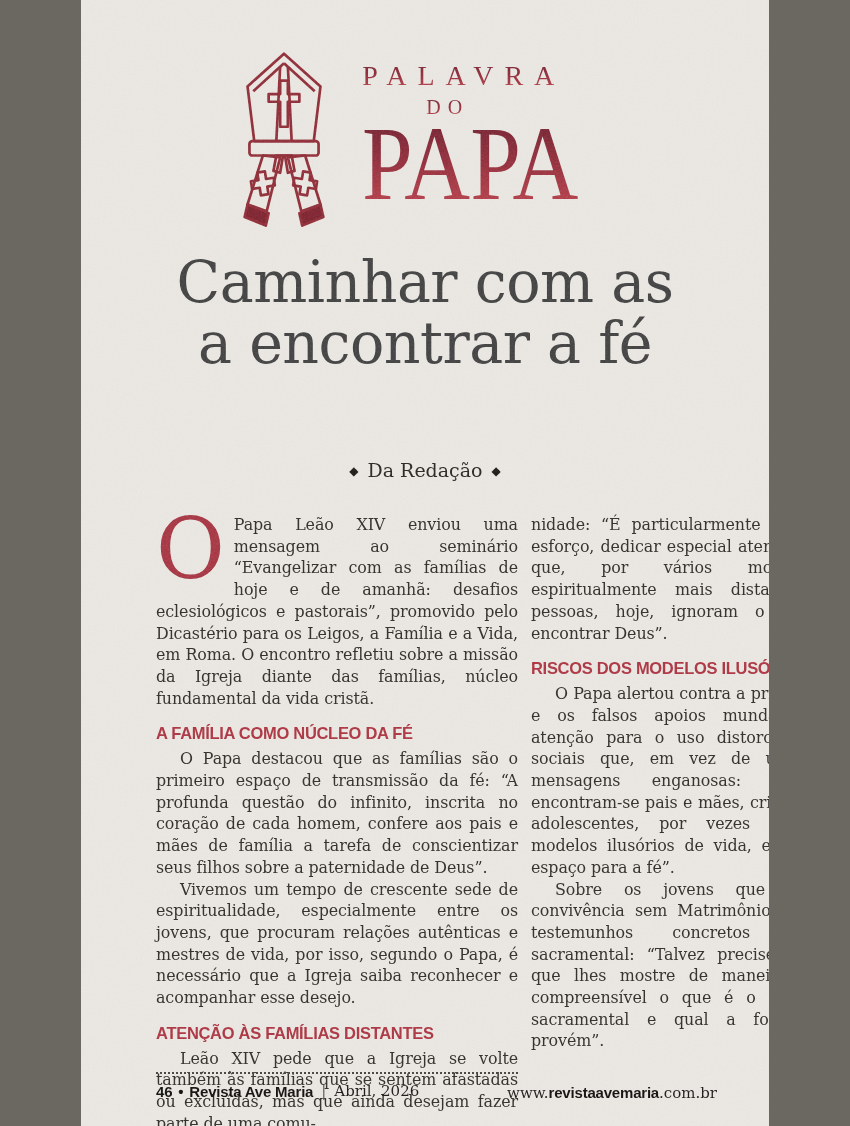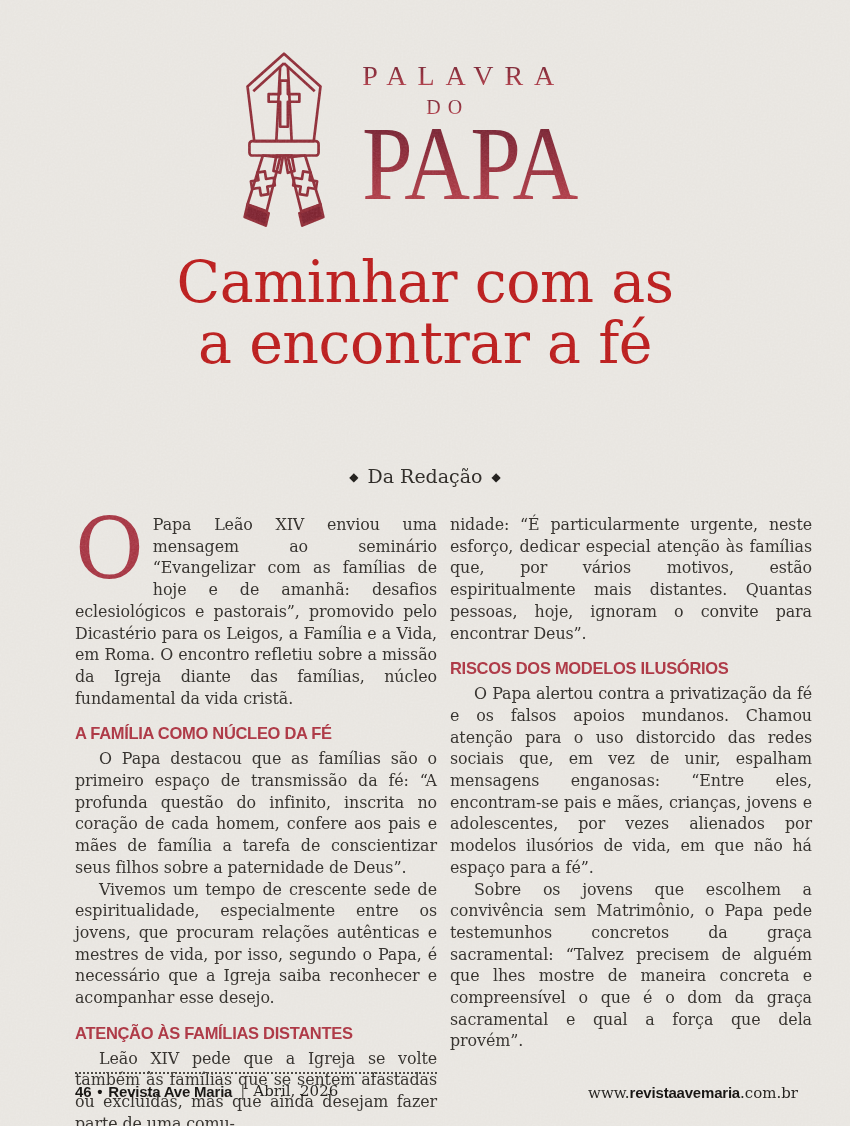--- a/index.html
+++ b/index.html
@@ -1,19 +1,19 @@
 <!DOCTYPE html>
 <html><head>
 <meta charset="utf-8">
 <style>
   html,body{margin:0;padding:0;}
   body{background:#6b6862;}
   .page{
     position:relative;
-    width:850px;height:1126px;
+    width:688px;height:1126px;
     margin:0 auto;
     background:#e8e5e0;
     overflow:hidden;
     font-family:"DejaVu Serif", serif;
     color:#302d29;
   }
   
   .grain{position:absolute;inset:0;z-index:6;pointer-events:none;mix-blend-mode:soft-light;opacity:.55;}
 
   
@@ -33,26 +33,26 @@
   }
   .mast-word-top{font-size:28px;letter-spacing:11px;line-height:1;}
   .mast-word-mid{font-size:20px;letter-spacing:7px;line-height:1;margin:7px 0 0 64px;}
   .mast-word-main{font-size:106px;line-height:.88;margin-top:0;transform:scaleX(.86);transform-origin:left top;}
 
   
   .article-title{
     position:absolute;top:252px;left:0;right:0;z-index:2;
     text-align:center;
     font-size:57px;line-height:61px;
-    color:#b91c1c;
+    color:#404040;
     letter-spacing:-.5px;
   }
   .byline{
     position:absolute;top:459px;left:0;right:0;z-index:2;
-    text-align:center;font-size:19px;color:#2a2723;margin-top:6px;
+    text-align:center;font-size:19px;color:#2a2723;
   }
   .byline .orn{font-size:12px;color:#1e1c19;vertical-align:2px;margin:0 9px;}
 
   
   .columns{
     position:absolute;top:514px;left:75px;width:737px;z-index:2;
     display:flex;gap:13px;
   }
   .col{width:362px;}
   .col p{

